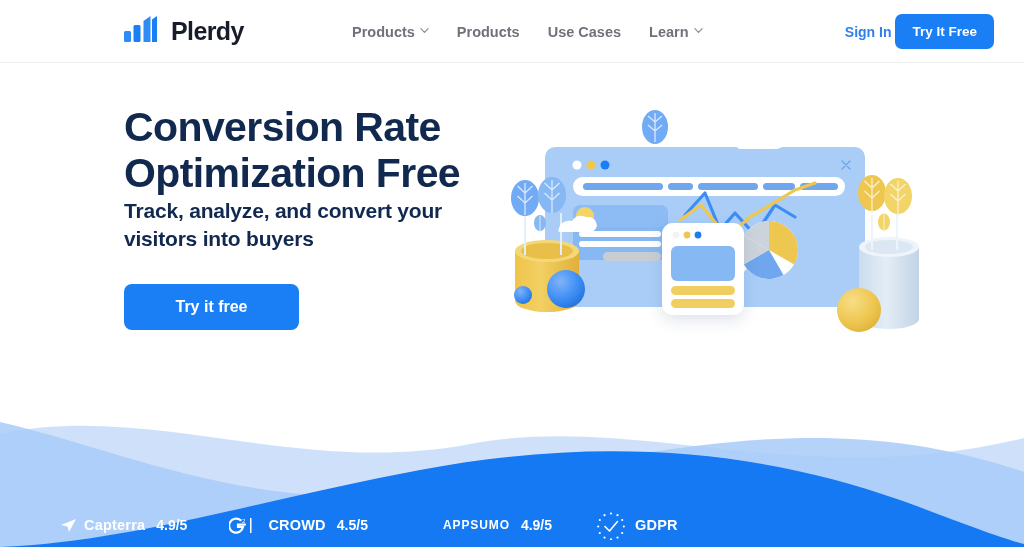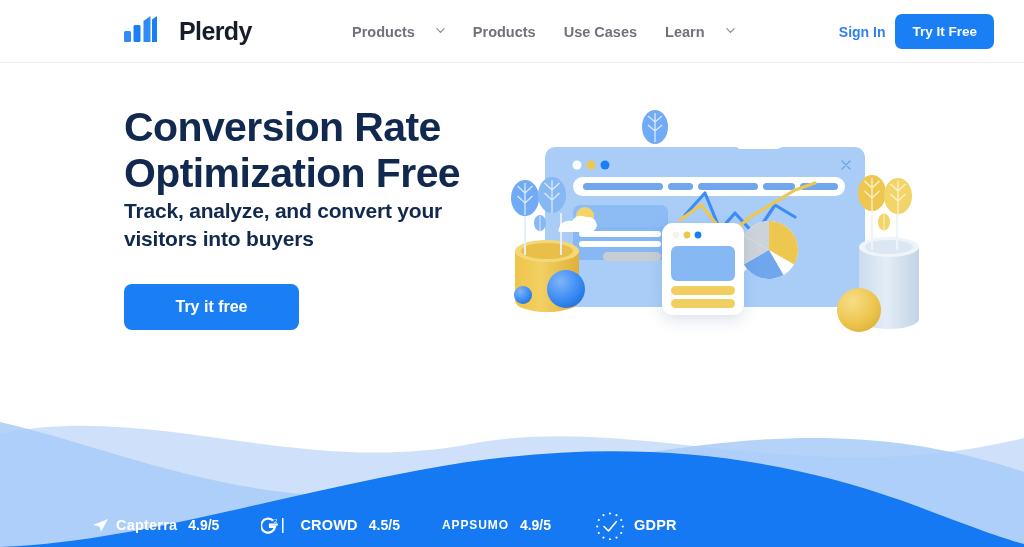--- a/index.html
+++ b/index.html
@@ -15,44 +15,44 @@
   .header {
     position: absolute; top: 0; left: 0;
     width: 1024px; height: 63px;
     background: #ffffff;
     border-bottom: 1px solid #f0f1f3;
     display: flex; align-items: center;
     z-index: 40;
   }
   .logo {
     position: absolute; left: 124px; top: 16px;
-    display: flex; align-items: center; gap: 21px;
+    display: flex; align-items: center; gap: 13px;
     cursor: pointer;
   }
   .logo-mark { display: block; }
   .logo-text {
     font-size: 25px; font-weight: bold; color: #181c2a;
     letter-spacing: -0.6px; line-height: 1;
   }
 
   .nav {
     position: absolute; left: 352px; top: 0; height: 63px;
     display: flex; align-items: center; gap: 28px;
   }
   .nav-item {
-    display: flex; align-items: center; gap: 21px;
+    display: flex; align-items: center; gap: 5px;
     font-size: 14.5px; font-weight: bold; color: #6f727b;
     cursor: pointer; white-space: nowrap;
   }
   .chev { width: 9px; height: 9px; display: inline-block; position: relative; top: -1px; }
   .chev svg { display:block; }
 
   .header-right {
     position: absolute; right: 30px; top: 0; height: 63px;
-    display: flex; align-items: center; gap: 10px;
+    display: flex; align-items: center; gap: 4px;
   }
   .signin {
     font-size: 14px; font-weight: bold; color: #2f7fee;
     cursor: pointer; white-space: nowrap;
   }
   .btn-try-header {
     background: #1a7ef5; color: #fff;
     font-size: 13.5px; font-weight: bold;
     border: none; border-radius: 7px;
     padding: 10px 17px; cursor: pointer;
@@ -83,30 +83,30 @@
   .hero-art svg { display: block; }
 
   
   .waves { position: absolute; left: 0; top: 392px; width: 1024px; height: 155px; }
   .waves svg { display: block; }
 
   
   .badge-bar {
     position: absolute; left: 0; bottom: 0; width: 1024px; height: 44px;
     display: flex; align-items: center;
-    padding-left: 92px;
+    padding-left: 60px;
     z-index: 20;
   }
   .badge {
     display: flex; align-items: center; gap: 7px;
     color: #ffffff; white-space: nowrap;
   }
   .badge + .badge { margin-left: 42px; }
   .badge-name { font-size: 14.5px; font-weight: bold; letter-spacing: 0.2px; }
-  .badge-name.small-caps { font-size: 12px; letter-spacing: 0.9px; }
+  .badge-name.small-caps { font-size: 12px; letter-spacing: 0.9px; margin-left: 33px; }
   .badge-score { font-size: 14px; font-weight: bold; margin-left: 4px; }
   .badge-icon { display: flex; align-items: center; }
   .badge-icon svg { display: block; }
 </style>
 </head>
 <body>
 
 <div class="page">
 
   <header class="header">

